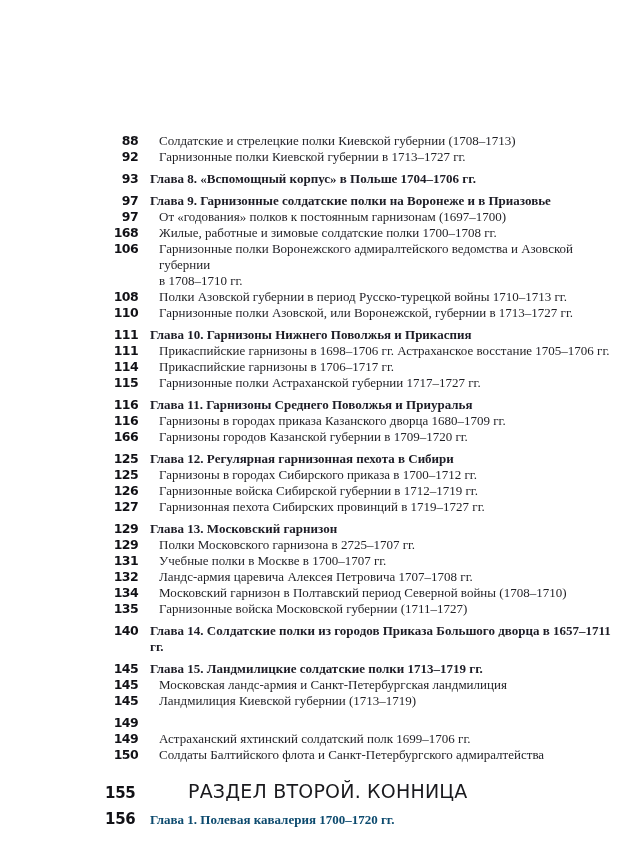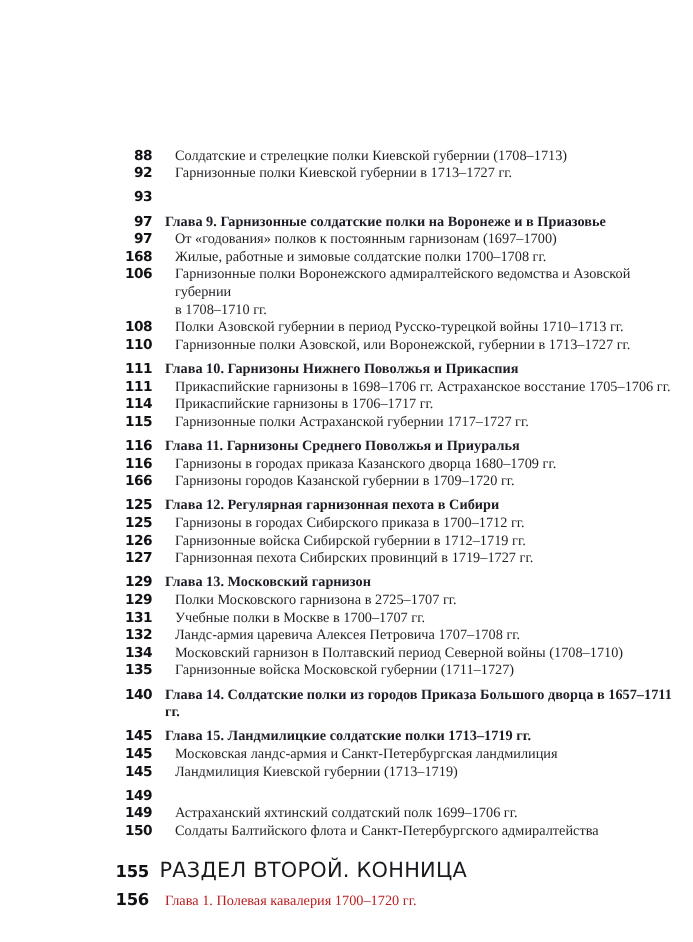--- a/index.html
+++ b/index.html
@@ -6,59 +6,62 @@
   body{width:630px;height:856px;background:#ffffff;}
   .page{
     position:relative;width:630px;height:856px;background:#ffffff;
     font-family:"Liberation Serif", serif;color:#1f1f24;overflow:hidden;
   }
   .toc{
     position:absolute;left:0;top:133px;padding-left:105px;width:525px;
   }
   .row{display:flex;align-items:baseline;line-height:16px;}
   .row.gap{margin-top:6px;}
-  .row.section{margin-top:20px;}
+  .row.section{margin-top:20px;gap:43px;}
   .row.section-chapter{margin-top:10px;}
   .num{
     flex:none;width:33px;text-align:right;
     font-family:"DejaVu Sans", sans-serif;font-weight:bold;
     font-size:12.5px;letter-spacing:-0.6px;color:#111116;
   }
   .section .num,.section-chapter .num{
     text-align:left;font-size:15px;letter-spacing:-0.3px;
   }
   .text{font-size:13px;}
   .text .line{line-height:16px;}
   .chapter .text{font-weight:bold;margin-left:12px;max-width:468px;color:#1d1d26;}
   .item .text{margin-left:21px;max-width:460px;}
   .section .text{
     font-family:"DejaVu Sans", sans-serif;font-size:19px;letter-spacing:0.2px;
     margin-left:7px;color:#1a1a1e;
   }
-  .section-chapter .text{font-weight:normal;margin-left:12px;color:#b91c1c;}
+  .section-chapter .text{font-weight:bold;margin-left:12px;color:#0c4a6e;}
 </style>
 </head>
 <body>
 
 <div class="page">
   <div class="toc">
       <div class="row item">
         <span class="num">88</span>
         <div class="text">
           <div class="line">Солдатские и стрелецкие полки Киевской губернии (1708–1713)</div>
         </div>
       </div>
       <div class="row item">
         <span class="num">92</span>
         <div class="text">
           <div class="line">Гарнизонные полки Киевской губернии в 1713–1727 гг.</div>
         </div>
       </div>
       <div class="row chapter gap">
         <span class="num">93</span>
+        <div class="text">
+          <div class="line">Глава 8. «Вспомощный корпус» в Польше 1704–1706 гг.</div>
+        </div>
       </div>
       <div class="row chapter gap">
         <span class="num">97</span>
         <div class="text">
           <div class="line">Глава 9. Гарнизонные солдатские полки на Воронеже и в Приазовье</div>
         </div>
       </div>
       <div class="row item">
         <span class="num">97</span>
         <div class="text">

